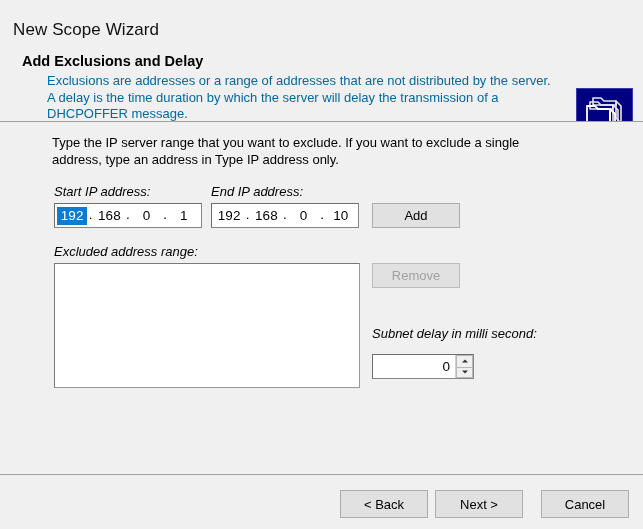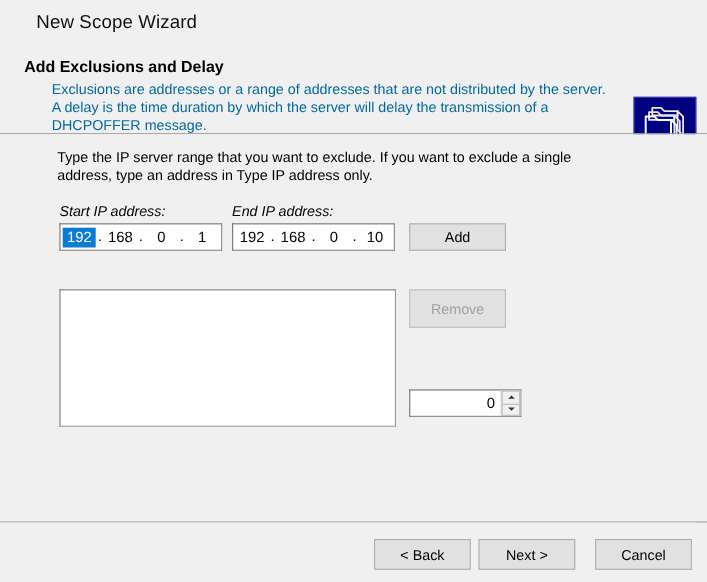--- a/index.html
+++ b/index.html
@@ -26,22 +26,21 @@
 
   
   .titlebar {
     position: absolute;
     left: 0;
     top: 0;
     width: 532px;
     height: 40px;
     background: #f0f0f0;
     display: flex;
-    align-items: center;
-    padding-left: 20px;
+    align-items: flex-end;
   }
   .titlebar-text {
     padding-left: 13px;
     font-size: 17px;
     font-weight: 400;
     color: #111;
     letter-spacing: 0.1px;
   }
 
   
@@ -315,24 +314,26 @@
       <span class="ip-dot">.</span>
       <span class="ip-octet">168</span>
       <span class="ip-dot">.</span>
       <span class="ip-octet">0</span>
       <span class="ip-dot">.</span>
       <span class="ip-octet">10</span>
     </div>
 
     <button class="btn" style="left:372px; top:81px; width:88px; height:25px;">Add</button>
 
+    <div class="fld-label" style="left:54px; top:122px;">Excluded address range:</div>
     <div class="listbox" style="left:54px; top:141px; width:306px; height:125px;"></div>
 
-    <button class="btn disabled" style="left:372px; top:141px; width:88px; height:35px;">Remove</button>
-
+    <button class="btn disabled" style="left:372px; top:141px; width:88px; height:25px;">Remove</button>
+
+    <div class="fld-label" style="left:372px; top:204px;">Subnet delay in milli second:</div>
     <div class="spinner" style="left:372px; top:232px; width:102px;">
       <div class="spinner-value">0</div>
       <div class="spinner-btns">
         <div class="spin-up"></div>
         <div class="spin-dn"></div>
       </div>
     </div>
 
   </div>
 

